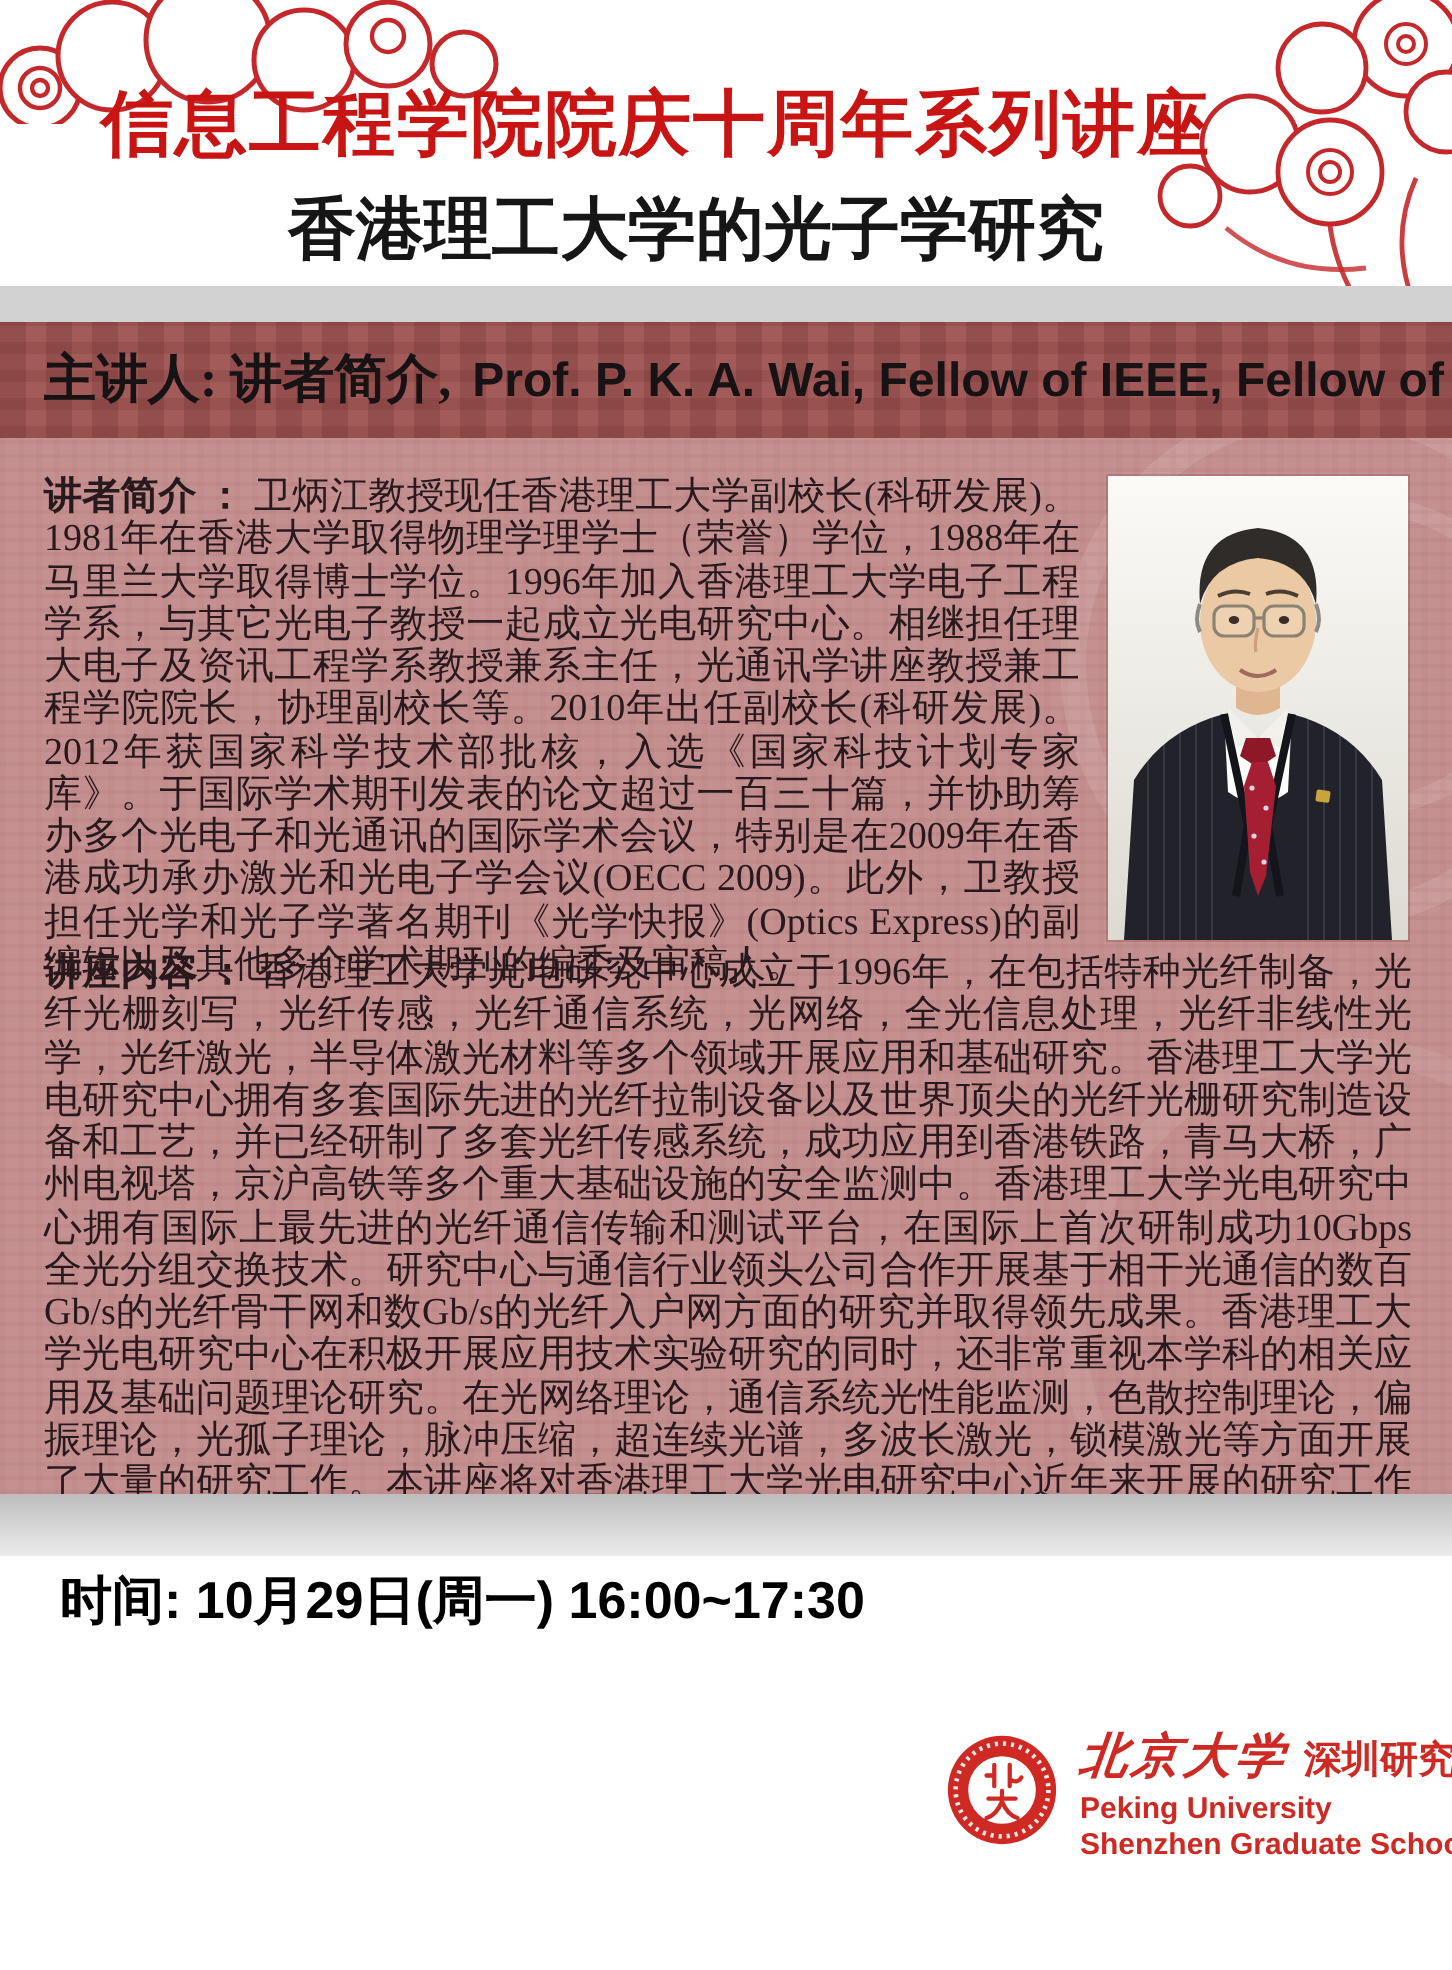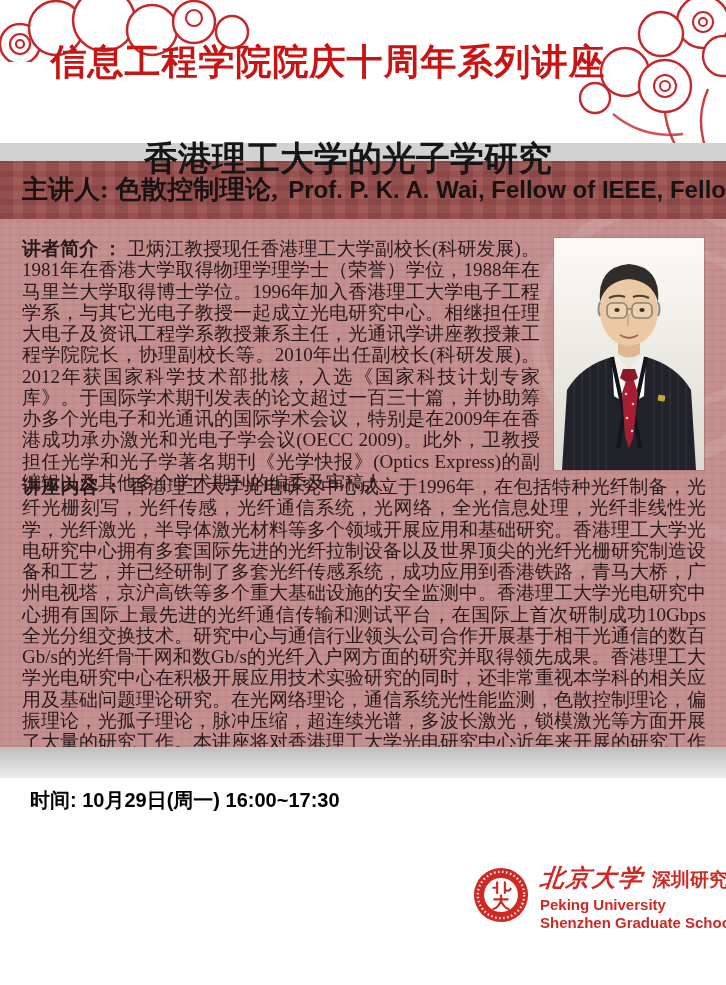--- a/index.html
+++ b/index.html
@@ -9,21 +9,21 @@
   }
   
   .series-title{
     position:absolute; top:38px; left:0; right:70px; text-align:center;
     font-family:"Liberation Serif","DejaVu Serif",serif; font-weight:bold;
     font-size:36px; letter-spacing:1px; color:#c91414; z-index:3;
   }
   .lecture-title{
     position:absolute; top:92px; left:0; right:30px; text-align:center;
     font-family:"Liberation Serif","DejaVu Serif",serif; font-weight:600;
-    font-size:34px; color:#161616; z-index:3;margin-top:44px;
+    font-size:34px; color:#161616; z-index:3;
   }
   .graybar-top{position:absolute; top:143px; left:0; width:726px; height:18px; background:#d2d2d2; z-index:1;}
   
   .banner{
     position:absolute; top:161px; left:0; width:726px; height:58px; z-index:2;
     background-color:#a25b59;
     background-image:
       repeating-linear-gradient(90deg, rgba(72,17,17,.16) 0 13px, rgba(0,0,0,0) 13px 23px),
       repeating-linear-gradient(0deg, rgba(88,24,24,.14) 0 6px, rgba(0,0,0,0) 6px 14px);
   }
@@ -50,21 +50,21 @@
   .bio .label, .content .label{font-weight:bold;}
   .photo{
     float:right; width:150px; height:232px; margin:0 0 6px 14px;
     box-shadow:0 0 0 1px rgba(120,60,60,.25);
   }
   .content{position:absolute; top:257px; left:22px; width:684px; z-index:2;}
   
   .graybar-bottom{position:absolute; top:747px; left:0; width:726px; height:31px;
     background:linear-gradient(#bdbdbd,#ececec); z-index:1;}
   .details{position:absolute; top:784px; left:30px; z-index:2; color:#000;}
-  .details .line{font-size:20px; font-weight:bold; line-height:32px;
+  .details .line{font-size:26px; font-weight:bold; line-height:32px;
     font-family:"Liberation Sans","DejaVu Sans",sans-serif;}
   
   .logo{position:absolute; left:472px; top:862px; display:flex; align-items:flex-start; z-index:2;}
   .logo .seal{width:58px; height:58px; margin-right:10px; margin-top:4px;}
   .logo .text-col{display:flex; flex-direction:column;}
   .logo .cn-row{white-space:nowrap; margin-bottom:2px;}
   .logo .cn-name{
     font-family:"Liberation Serif","DejaVu Serif",serif; font-style:italic; font-weight:bold;
     font-size:24px; color:#ce2a23; letter-spacing:2px; display:inline-block; transform:skewX(-6deg);
   }
@@ -120,21 +120,21 @@
     </g>
   </svg>
 
   <div class="series-title">信息工程学院院庆十周年系列讲座</div>
   <div class="lecture-title">香港理工大学的光子学研究</div>
 
   <div class="graybar-top"></div>
 
   <div class="banner">
     <div class="banner-line">
-      <span class="banner-cn">主讲人: 色散控制理论,</span>
+      <span class="banner-cn">主讲人: 讲者简介,</span>
       <span class="banner-en">Prof. P. K. A. Wai, Fellow of IEEE, Fellow of OSA</span>
     </div>
   </div>
 
   <div class="panel">
     <div class="swirl s1"></div>
     <div class="swirl s2"></div>
     <div class="swirl s3"></div>
 
     <div class="bio bodytext">

